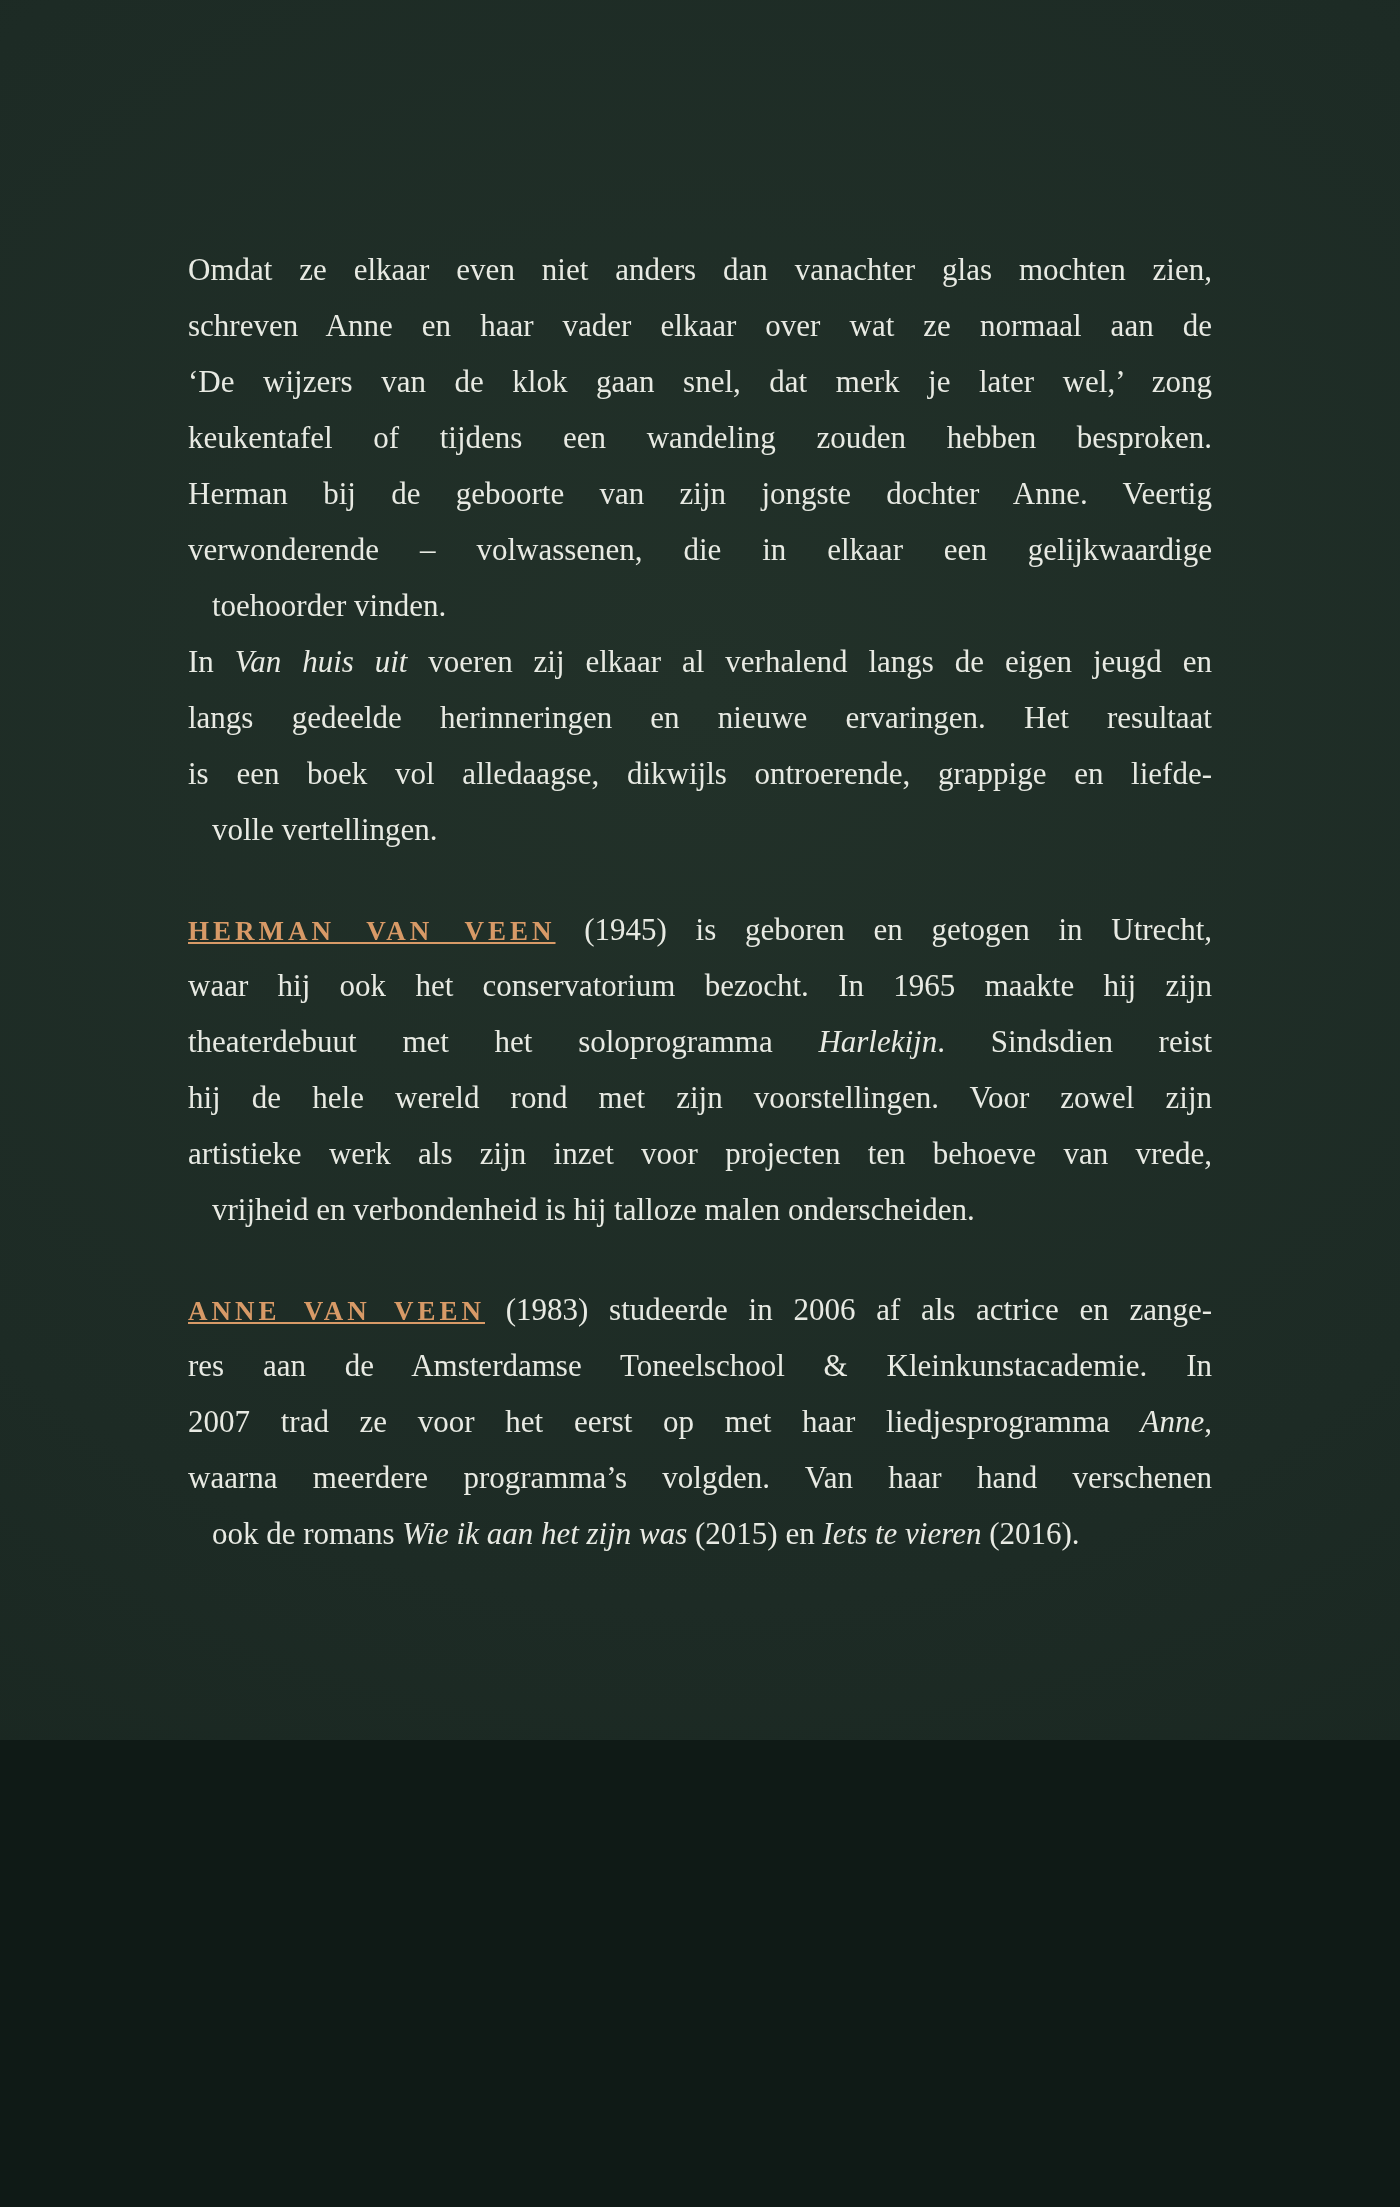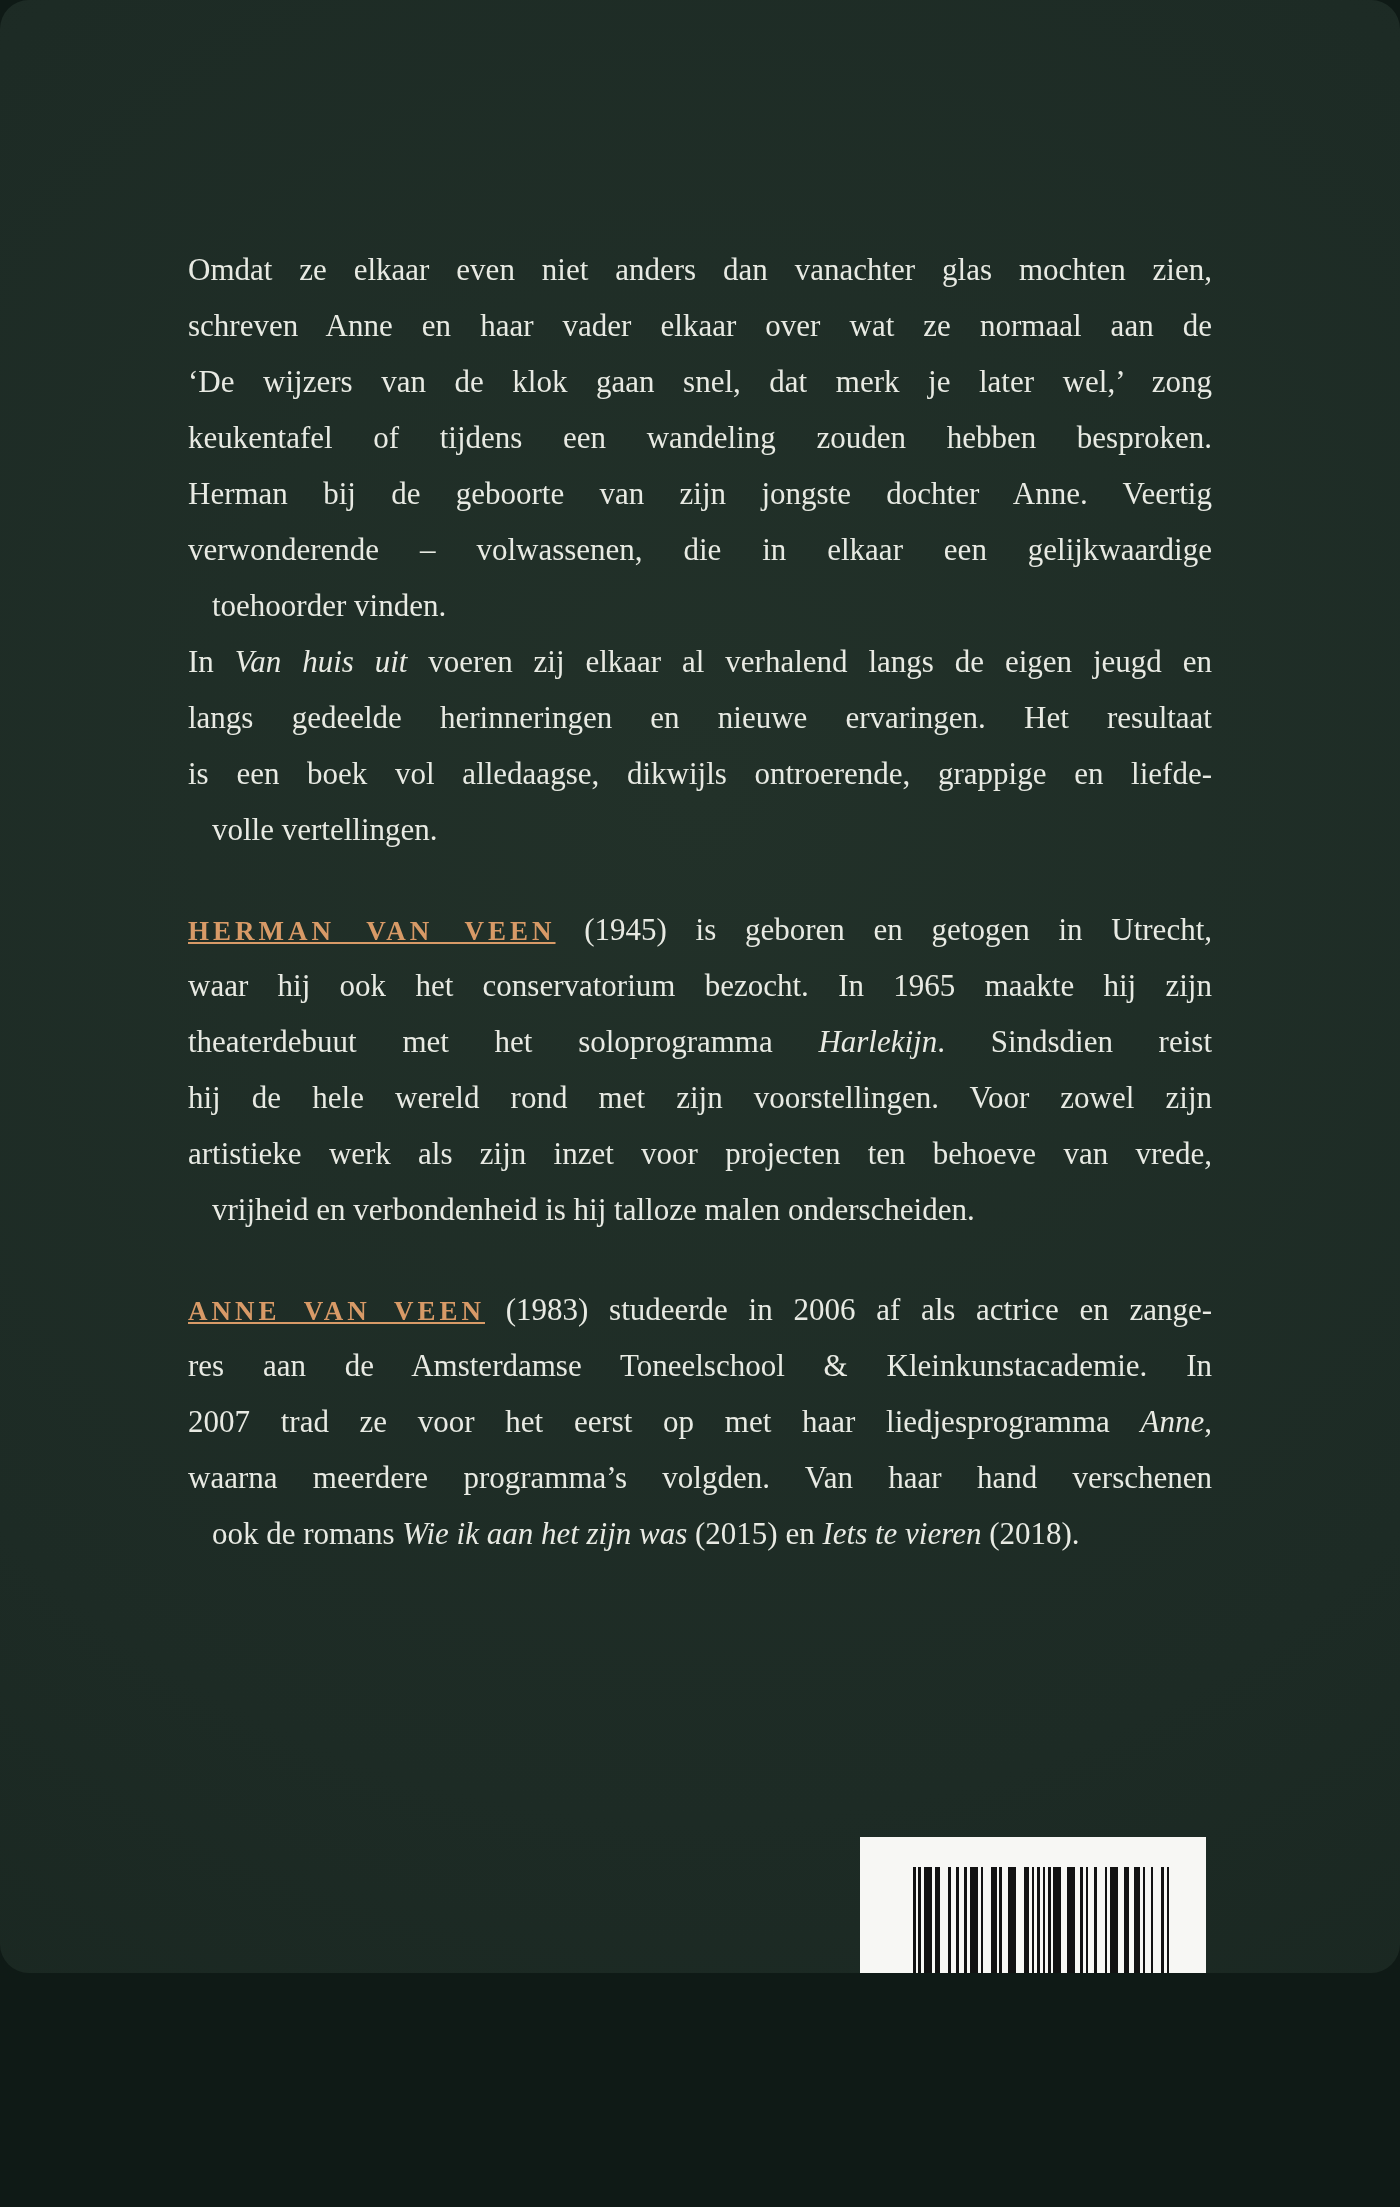--- a/index.html
+++ b/index.html
@@ -1,23 +1,22 @@
 <!DOCTYPE html>
 <html><head>
 <meta charset="utf-8">
 <style>
   html,body{margin:0;padding:0;background:#0f1a16;}
   .cover{
     position:relative;
-    width:1400px;height:1973px;
+    width:1400px;height:1740px;
     background:radial-gradient(130% 95% at 50% 40%, #223129 0%, #1d2b25 55%, #17241e 100%);
     overflow:hidden;
     font-family:"Liberation Serif", serif;
     color:#e8eae3;
-    border-radius:29px;
   }
   .blurb{position:absolute;left:188px;top:242px;width:1024px;}
   .para{margin:0;}
   .para.gap{margin-top:44px;}
   .line{
     font-size:31px;
     line-height:56px;height:56px;
     text-align:justify;
     text-align-last:justify;
     white-space:normal;
@@ -80,21 +79,21 @@
         <div class="line"><span>theaterdebuut met het soloprogramma </span><span class="seg-i">Harlekijn</span><span>. Sindsdien reist</span></div>
         <div class="line"><span>hij de hele wereld rond met zijn voorstellingen. Voor zowel zijn</span></div>
         <div class="line"><span>artistieke werk als zijn inzet voor projecten ten behoeve van vrede,</span></div>
         <div class="line last"><span>vrijheid en verbondenheid is hij talloze malen onderscheiden.</span></div>
       </div>
       <div class="para gap">
         <div class="line"><span class="seg-sc">ANNE VAN VEEN</span><span> (1983) studeerde in 2006 af als actrice en zange-</span></div>
         <div class="line"><span>res aan de Amsterdamse Toneelschool &amp; Kleinkunstacademie. In</span></div>
         <div class="line"><span>2007 trad ze voor het eerst op met haar liedjesprogramma </span><span class="seg-i">Anne</span><span>,</span></div>
         <div class="line"><span>waarna meerdere programma’s volgden. Van haar hand verschenen</span></div>
-        <div class="line last"><span>ook de romans </span><span class="seg-i">Wie ik aan het zijn was</span><span> (2015) en </span><span class="seg-i">Iets te vieren</span><span> (2018).</span></div>
+        <div class="line last"><span>ook de romans </span><span class="seg-i">Wie ik aan het zijn was</span><span> (2015) en </span><span class="seg-i">Iets te vieren</span><span> (2016).</span></div>
       </div>
     </div>
 
   <div class="site">alledaagse.nl</div>
 
   <div class="barcode" id="barcode">
     <div class="bc-digits bc-first">9</div>
     <div class="bc-digits bc-left" id="bc-left">
         <span>7</span>
         <span>8</span>

